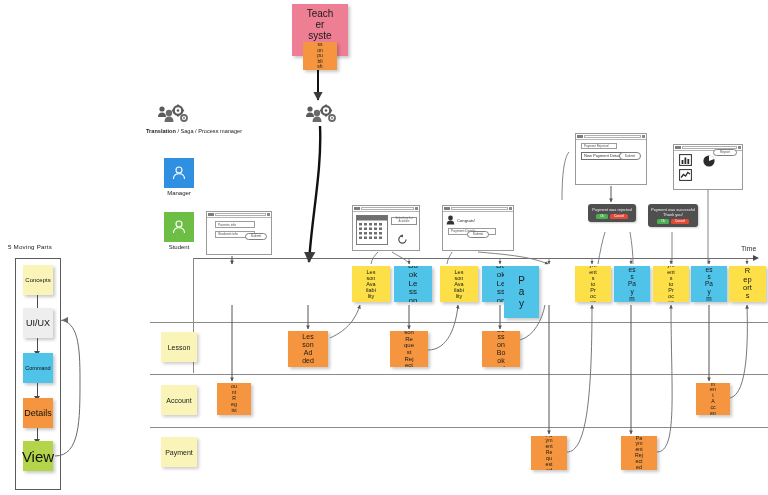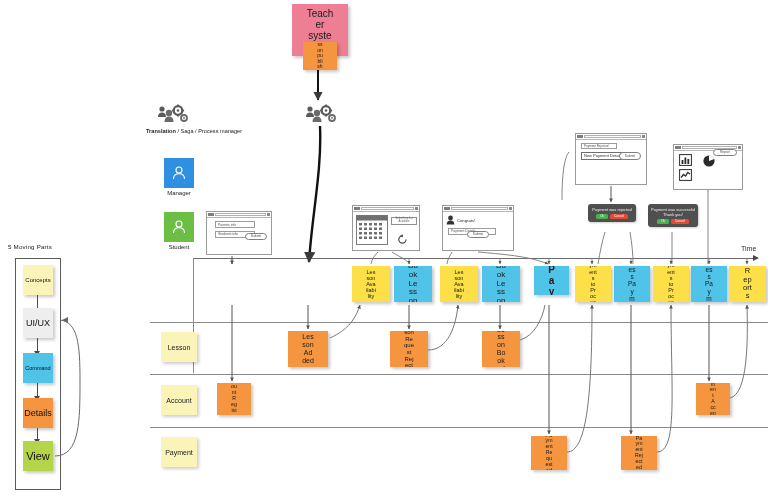--- a/index.html
+++ b/index.html
@@ -210,21 +210,21 @@
   <div class="legend-note" style="top:353px; background:#4fc3e8; font-size:5.5px;">
     <span>Command</span>
   </div>
   <div class="legend-arrow" style="top:383px; height:17px;"></div>
 
   <div class="legend-note" style="top:398px; background:#f5953f; font-size:9px;">
     <span>Details</span>
   </div>
   <div class="legend-arrow" style="top:428px; height:15px;"></div>
 
-  <div class="legend-note" style="top:441px; background:#b4d44a; font-size:11px;">
+  <div class="legend-note" style="top:441px; background:#b4d44a; font-size:15px;">
     <span>View</span>
   </div>
 
   <svg class="ov">
     <path d="M 55 456 C 80 456, 80 420, 80 380 C 80 345, 78 322, 60 320" fill="none" stroke="#6a6a6a" stroke-width="1"></path>
     <polygon points="62,320 68,317 68,323" fill="#6a6a6a"></polygon>
   </svg>
 
   <div class="note n-pink" style="left:292px; top:4px; width:56px; height:52px; font-size:10px;">
     <span>Teacher system</span>
@@ -460,21 +460,21 @@
     </div>
 
   <div class="note n-green" style="left:440px; top:266px; width:38px; height:36px; font-size:5.5px;">
     <span>Lesson Availability</span>
     </div>
 
   <div class="note n-blue" style="left:482px; top:266px; width:38px; height:36px; font-size:8px;">
     <span>Book Lesson</span>
     </div>
 
-  <div class="note n-blue" style="left:534px; top:266px; width:35px; height:29px; font-size:10px;font-weight:bold;">
+  <div class="note n-blue" style="left:504px; top:266px; width:35px; height:52px; font-size:10px;">
     <span>Pay</span>
     </div>
 
   <div class="note n-green" style="left:575px; top:266px; width:36px; height:36px; font-size:5.5px;">
     <span>Payments to Process</span>
     </div>
 
   <div class="note n-blue" style="left:614px; top:266px; width:36px; height:36px; font-size:6.5px;">
     <span>Process Payment</span>
     </div>

